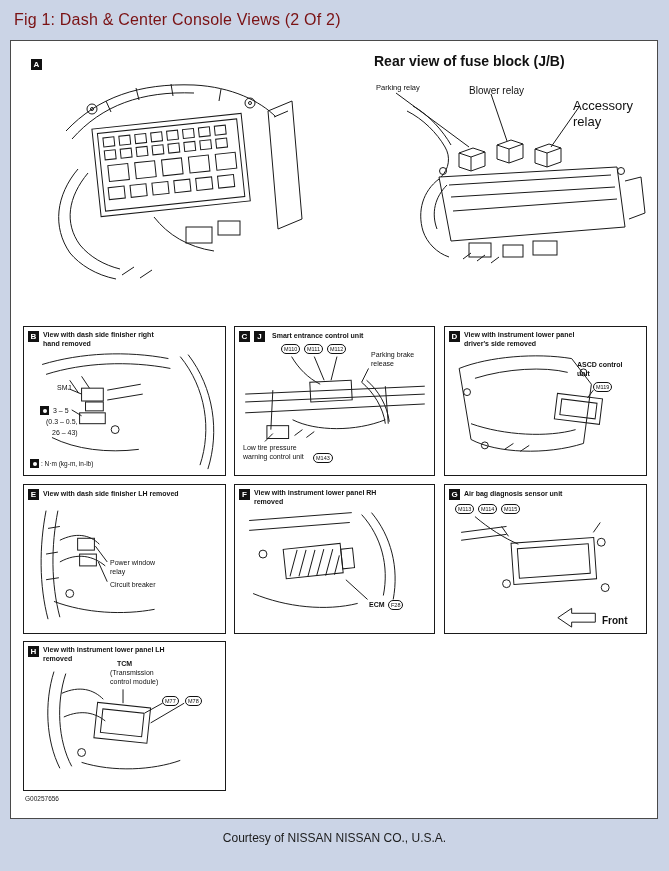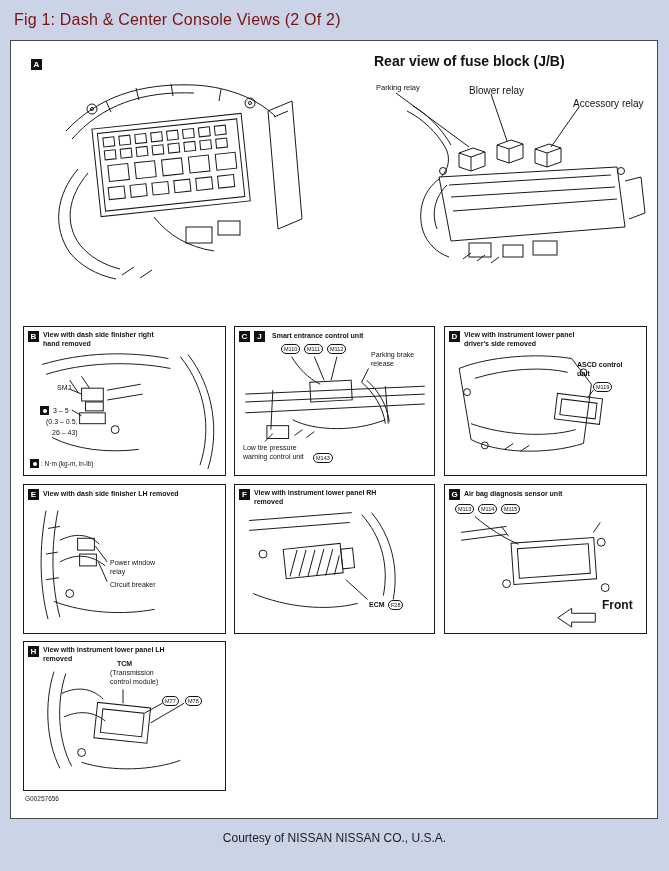--- a/index.html
+++ b/index.html
@@ -105,21 +105,21 @@
       <circle cx="214" cy="34" r="1.5"></circle>
     <rect x="150" y="158" width="26" height="16"></rect>
     <rect x="182" y="152" width="22" height="14"></rect>
     <path d="M118,148 C132,166 152,178 178,182"></path>
     <path d="M86,206 l12,-8 M104,209 l12,-8"></path>
   </svg>
 
   <span class="lbl b" style="left:363px;top:12px;font-size:14px">Rear view of fuse block (J/B)</span>
   <span class="lbl" style="left:365px;top:42px;font-size:7.5px">Parking relay</span>
   <span class="lbl" style="left:458px;top:44px;font-size:10px">Blower relay</span>
-  <span class="lbl" style="left:562px;top:57px;font-size:10px">Accessory relay</span>
+  <span class="lbl" style="left:562px;top:57px;font-size:13px">Accessory relay</span>
   <svg class="art-abs" style="left:368px;top:50px;width:270px;height:185px" viewBox="0 0 270 185">
     <path d="M17,2 L90,56"></path>
     <path d="M112,3 L128,50"></path>
     <path d="M200,16 L172,56"></path>
     <path d="M28,20 C44,28 58,42 66,56 C72,66 70,78 62,86"></path>
     <path d="M34,15 C50,24 64,40 72,54"></path>
     <path d="M80,62 l14,-5 l12,4 v14 l-14,5 l-12,-4 Z M80,62 l12,4 l14,-5 M92,66 v14"></path>
     <path d="M118,54 l14,-5 l12,4 v14 l-14,5 l-12,-4 Z M118,54 l12,4 l14,-5 M130,58 v14"></path>
     <path d="M156,58 l14,-5 l12,4 v14 l-14,5 l-12,-4 Z M156,58 l12,4 l14,-5 M168,62 v14"></path>
     <path d="M60,86 L238,76 L246,136 L72,150 Z"></path>
@@ -265,21 +265,21 @@
         <circle cx="158" cy="58" r="4"></circle>
         <circle cx="162" cy="104" r="4"></circle>
       <path d="M64,52 l-7,-10 M150,48 l7,-10"></path>
       <polygon class="fillwhite" points="152,130 128,130 128,125 114,134.5 128,144 128,139 152,139"></polygon>
     </svg>
     <span class="marker" style="left:4px;top:4px">G</span>
     <span class="lbl b" style="left:19px;top:5px;width:160px">Air bag diagnosis sensor unit</span>
     <span class="oval" style="left:10px;top:19px">M113</span>
     <span class="oval" style="left:33px;top:19px">M114</span>
     <span class="oval" style="left:56px;top:19px">M115</span>
-    <span class="lbl b" style="left:157px;top:113px;font-size:12px">Front</span>
+    <span class="lbl b" style="left:157px;top:130px;font-size:10px">Front</span>
   </div>
 
   <div class="panel" style="left:12px;top:600px;width:203px;height:150px">
     <svg class="art" viewBox="0 0 203 150">
       <path d="M30,30 C20,62 22,100 36,128"></path>
       <path d="M42,32 C32,62 34,100 48,126"></path>
       <path d="M38,52 C56,44 70,48 80,58"></path>
       <path d="M40,76 C58,68 72,72 82,80"></path>
       <g transform="rotate(6 100 84)">
         <rect x="72" y="64" width="54" height="36"></rect>

